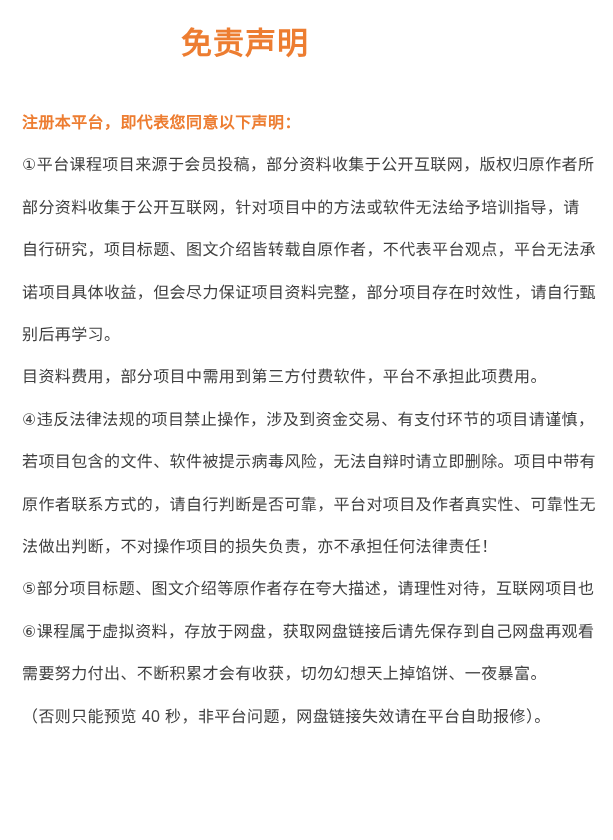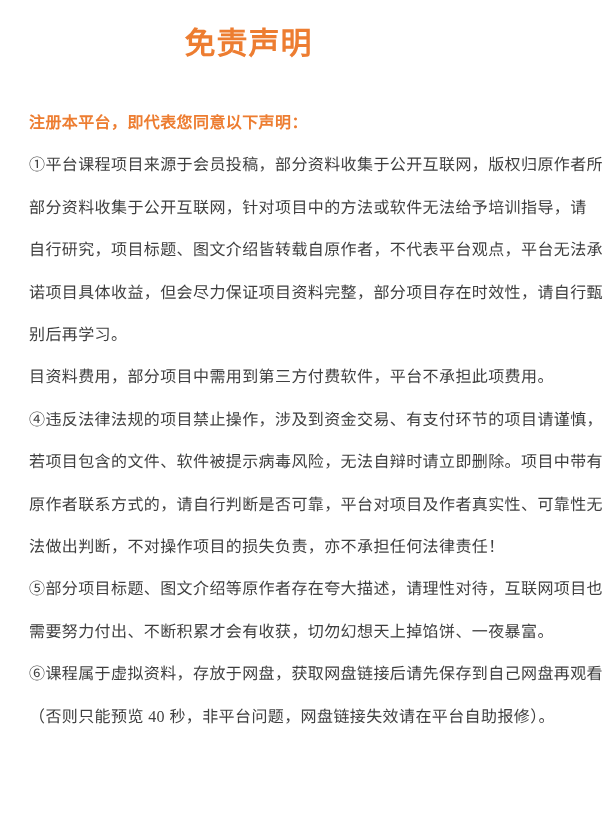--- a/index.html
+++ b/index.html
@@ -10,21 +10,21 @@
   body {
     width: 613px;
     height: 840px;
     overflow: hidden;
     font-family: "Liberation Sans", "DejaVu Sans", sans-serif;
   }
   .doc {
     box-sizing: border-box;
     width: 496px;
     height: 840px;
-    padding: 22px 28px 0 29px;
+    padding: 22px 28px 0 22px;
     background: #FFFFFF;
   }
   .title {
     margin: 0;
     padding: 0;
     text-align: center;
     color: #ED7D31;
     font-size: 31px;
     font-weight: 700;
     line-height: 43px;
@@ -33,21 +33,20 @@
   .content {
     margin-top: 37px;
     font-size: 16px;
     line-height: 42.4px;
     color: #3F3F3F;
     letter-spacing: 0.4px;
     font-weight: 400;
   }
   .line {
     white-space: nowrap;
-    font-family: Liberation Serif, serif;
   }
   .intro {
     color: #ED7D31;
     font-weight: 700;
   }
 </style>
 </head>
 <body>
 
 <div class="doc">
@@ -63,18 +62,18 @@
     <div class="line">别后再学习。</div>
 
     <div class="line">目资料费用，部分项目中需用到第三方付费软件，平台不承担此项费用。</div>
 
     <div class="line">④违反法律法规的项目禁止操作，涉及到资金交易、有支付环节的项目请谨慎，</div>
     <div class="line">若项目包含的文件、软件被提示病毒风险，无法自辩时请立即删除。项目中带有</div>
     <div class="line">原作者联系方式的，请自行判断是否可靠，平台对项目及作者真实性、可靠性无</div>
     <div class="line">法做出判断，不对操作项目的损失负责，亦不承担任何法律责任！</div>
 
     <div class="line">⑤部分项目标题、图文介绍等原作者存在夸大描述，请理性对待，互联网项目也</div>
+    <div class="line">⑥课程属于虚拟资料，存放于网盘，获取网盘链接后请先保存到自己网盘再观看</div>
+
     <div class="line">需要努力付出、不断积累才会有收获，切勿幻想天上掉馅饼、一夜暴富。</div>
-
-    <div class="line">⑥课程属于虚拟资料，存放于网盘，获取网盘链接后请先保存到自己网盘再观看</div>
     <div class="line">（否则只能预览 40 秒，非平台问题，网盘链接失效请在平台自助报修）。</div>
   </div>
 </div>
 
 </body></html>

